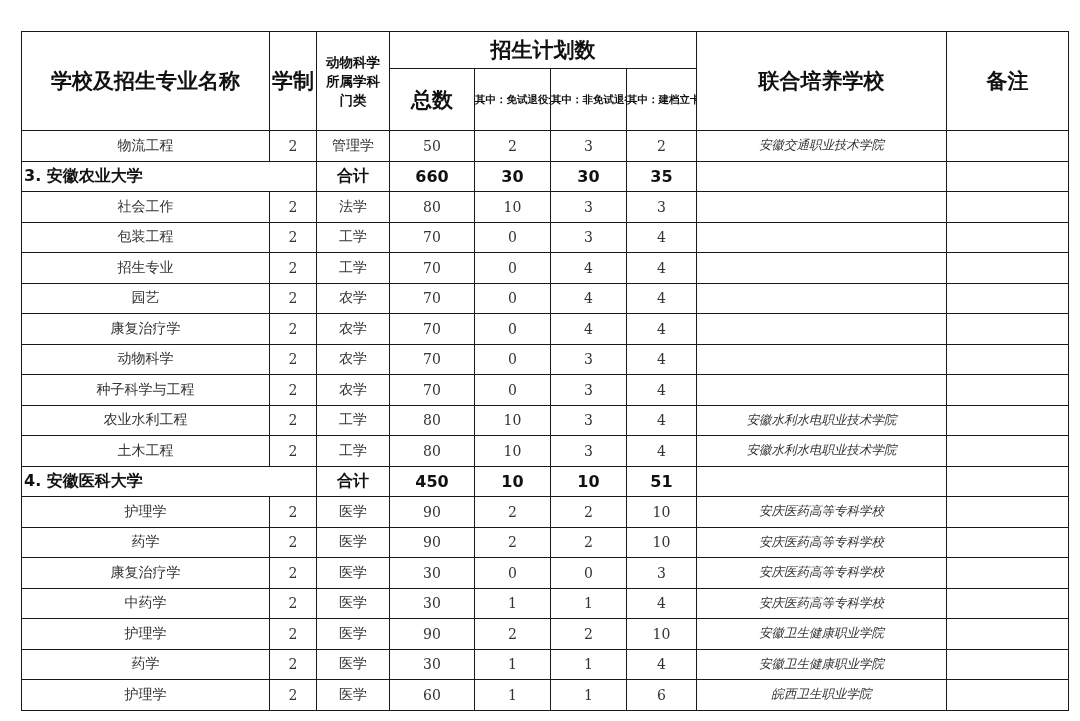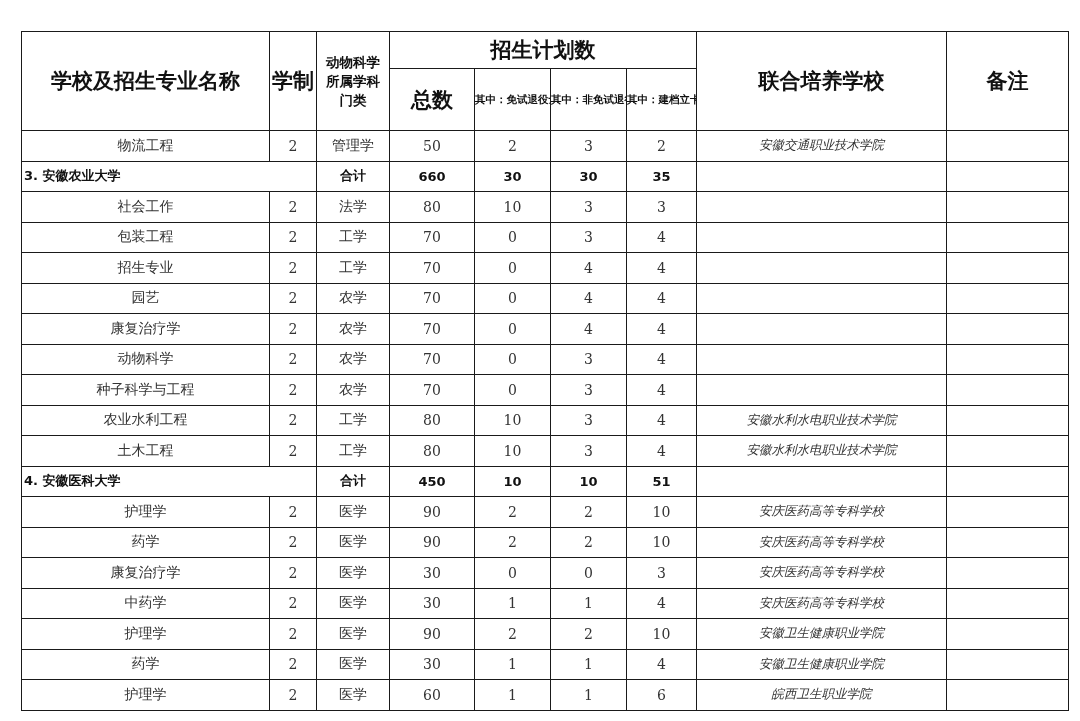--- a/index.html
+++ b/index.html
@@ -43,21 +43,21 @@
   tr.h1 { height: 37px; }
   tr.h2 { height: 62px; }
   tr.row { height: 30.5px; }
   td { font-size: 14px; color: #333; }
   td.name { text-align: left; padding-left: 24px; }
   td.partner { text-align: left; padding-left: 3px; font-size: 12.5px; color: #333; font-style: italic; }
   tr.subtotal td {
     font-family: "DejaVu Sans", "Liberation Sans", sans-serif;
     font-weight: bold;
     color: #111;
-    font-size: 13px;
+    font-size: 16px;
   }
   tr.subtotal td.school { text-align: left; padding-left: 2px; }
   .hdr-span { display: block; }
 </style>
 </head>
 <body>
 
 <div class="sheet">
   <table class="plan">
     <colgroup>

